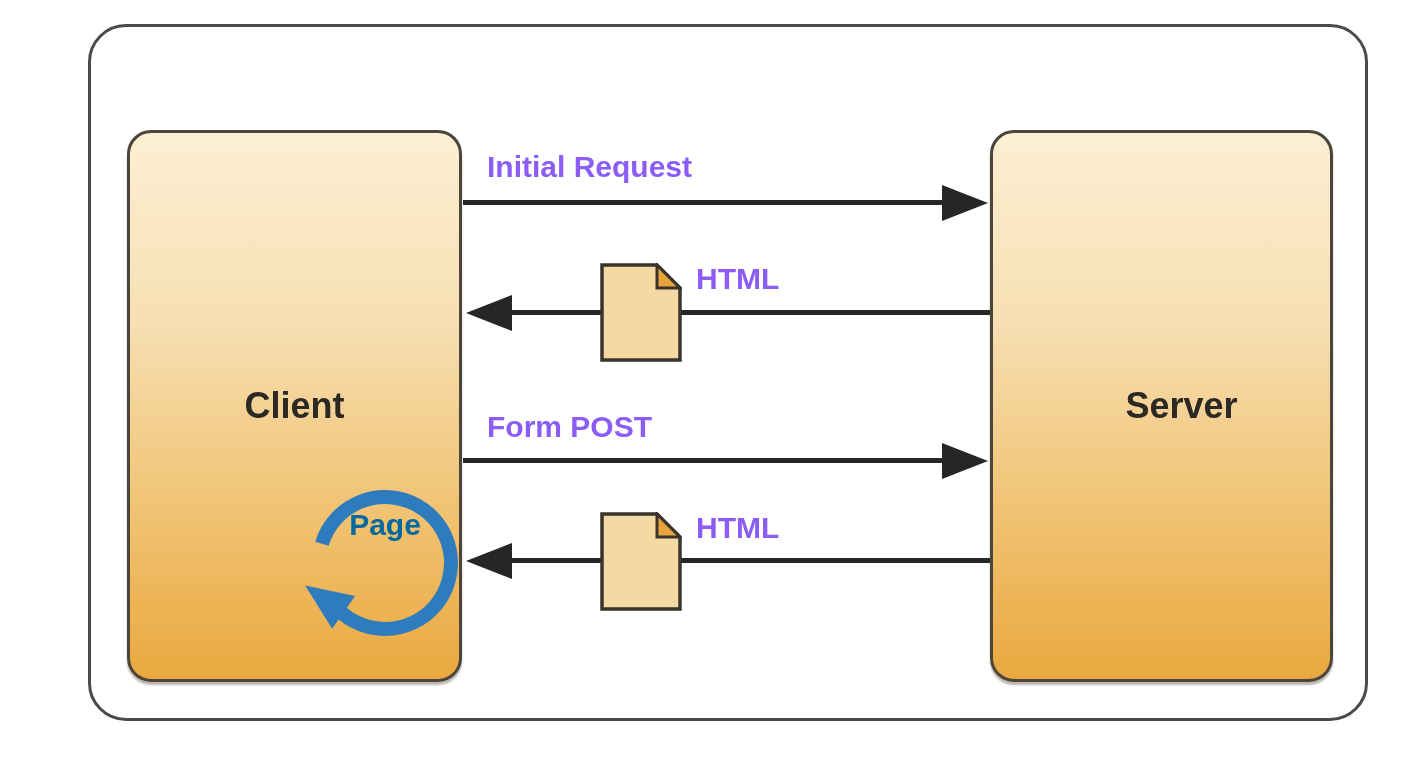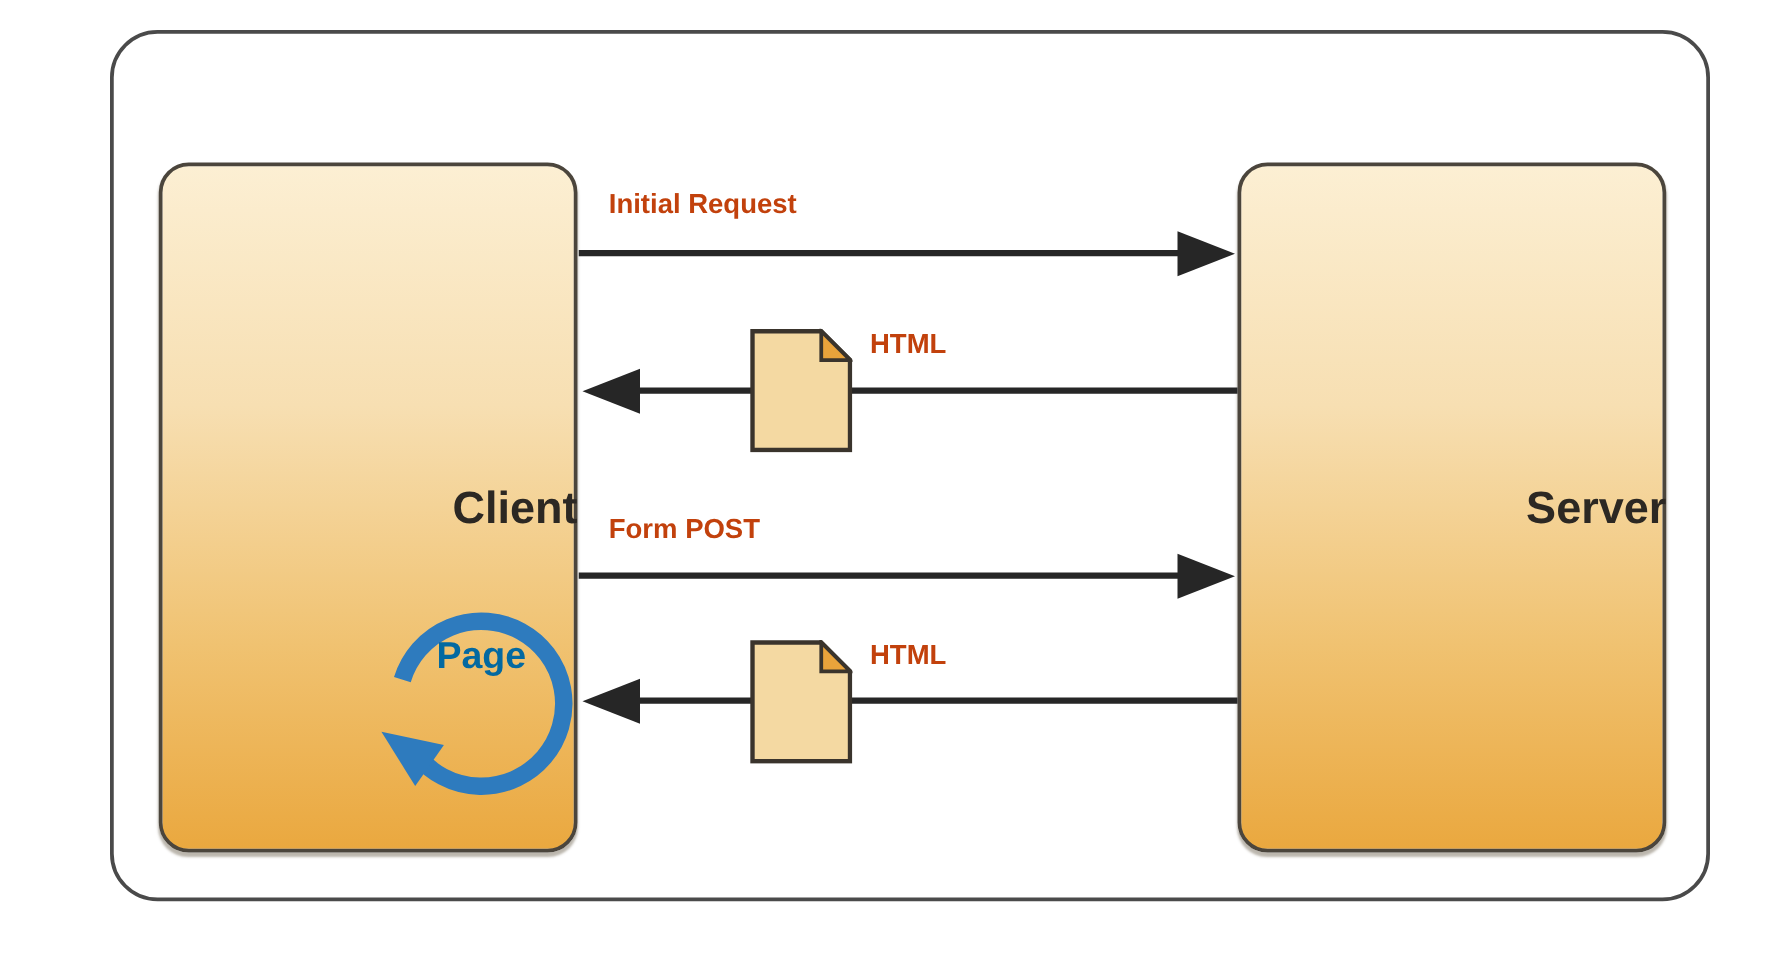--- a/index.html
+++ b/index.html
@@ -36,26 +36,26 @@
       var(--box_fill_bottom, #eaa83f) 100%);
     box-shadow: 0 3px 2px rgba(60, 45, 20, 0.35);
   }
   .client-box { left: 127px; }
   .server-box { left: 990px; width: 343px; }
   .node-label {
     position: absolute;
     top: 385px;
     font-size: 36px;
     font-weight: 700;
-    text-align: right;
+    text-align: center;
     color: #2c2823;
     letter-spacing: 0px;
   }
   .client-label { left: 127px; width: 335px; }
-  .server-label { left: 990px; width: 343px; }
+  .server-label { left: 990px; width: 343px; padding-left: 20px; }
 
   .arrow-line {
     position: absolute;
     height: 5px;
     background: var(--arrow, #262626);
   }
   .arrow-head-right {
     position: absolute;
     width: 0; height: 0;
     border-top: 18px solid transparent;
@@ -64,23 +64,23 @@
   }
   .arrow-head-left {
     position: absolute;
     width: 0; height: 0;
     border-top: 18px solid transparent;
     border-bottom: 18px solid transparent;
     border-right: 46px solid var(--arrow, #262626);
   }
   .msg-label {
     position: absolute;
-    font-size: 22px;
+    font-size: 30px;
     font-weight: 600;
-    color: #c2410c;
+    color: #8b5cf6;
     white-space: nowrap;
   }
   .doc-icon { position: absolute; width: 82px; height: 99px; }
   .doc-icon .doc-body { fill: var(--document_fill, #f4d9a2); stroke: #3a342c; stroke-width: 3.5; }
   .doc-icon .doc-fold { fill: var(--document_fold, #e9a33b); stroke: #3a342c; stroke-width: 3;   }
 
   .reload-svg { position: absolute; left: 300px; top: 475px; width: 170px; height: 185px; }
   .reload-arc  { fill: none; stroke: var(--reload_blue, #2e7bbe); stroke-width: 14; }
   .reload-tip  { fill: var(--reload_blue, #2e7bbe); }
   .reload-text {

